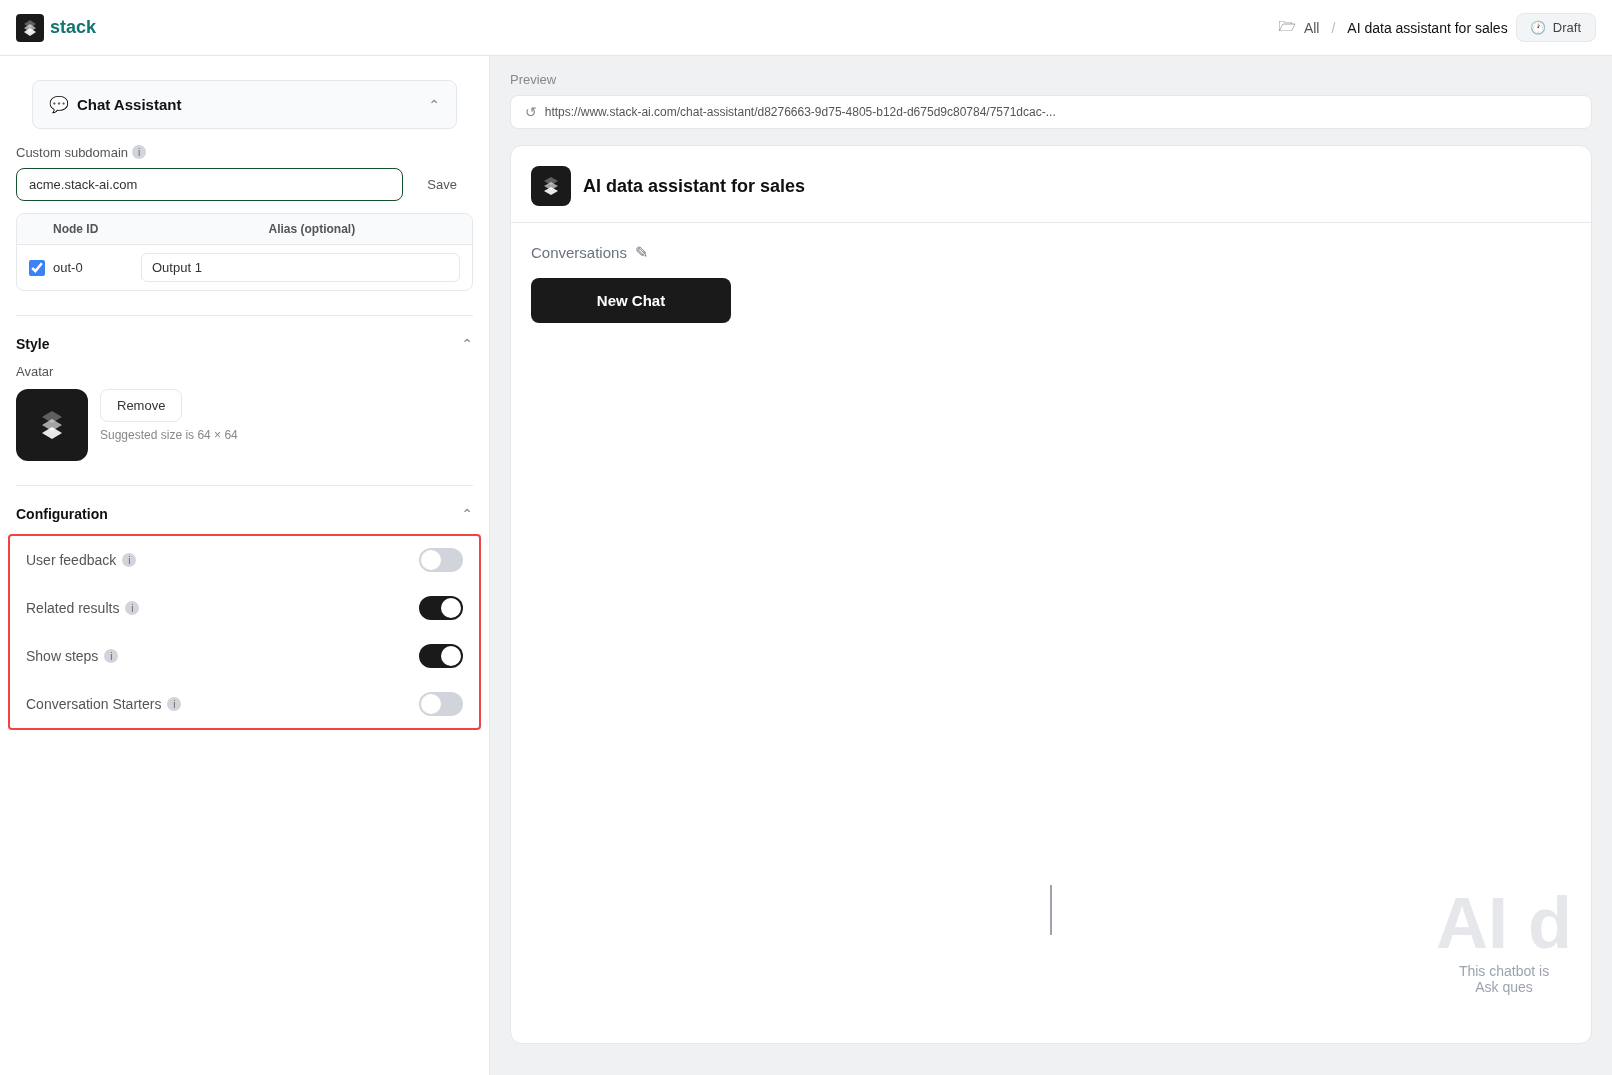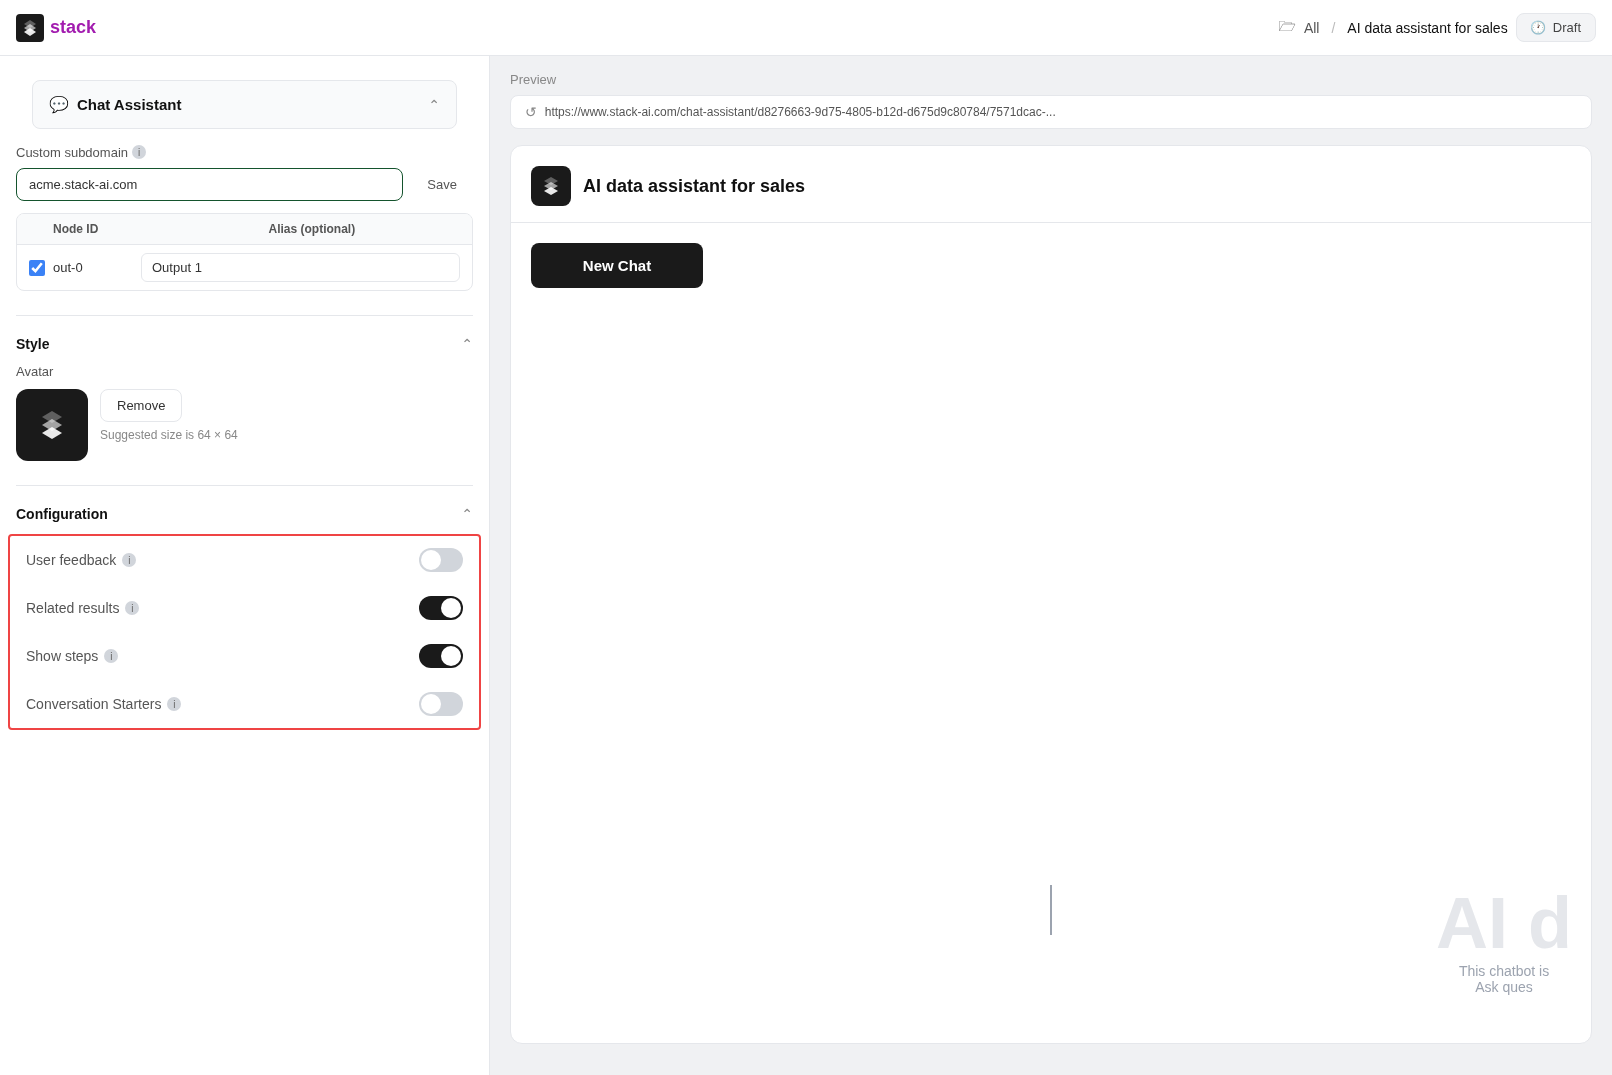--- a/index.html
+++ b/index.html
@@ -4,21 +4,21 @@
   <style>
     * { box-sizing: border-box; margin: 0; padding: 0; }
     body { font-family: -apple-system, BlinkMacSystemFont, 'Segoe UI', sans-serif; background: #f5f5f5; width: 1612px; height: 1075px; overflow: hidden; display: flex; flex-direction: column; }
 
     
     .top-nav {
       display: flex; align-items: center; background: #fff; border-bottom: 1px solid #e5e7eb;
       padding: 0 16px; height: 56px; flex-shrink: 0;
     }
     .logo { display: flex; align-items: center; gap: 6px; margin-right: 24px; }
-    .logo-text { font-size: 18px; font-weight: 700; color: #a21caf; }
+    .logo-text { font-size: 18px; font-weight: 700; color: #0f766e; }
     .nav-tabs { display: flex; gap: 4px; }
     .nav-tab {
       padding: 6px 14px; border-radius: 6px; font-size: 14px; cursor: pointer;
       border: none; background: transparent; color: #555;
     }
     .nav-tab.active { background: #1a1a1a; color: #fff; font-weight: 500; }
     .nav-right { margin-left: auto; display: flex; align-items: center; gap: 8px; font-size: 14px; color: #555; }
     .breadcrumb-sep { color: #bbb; margin: 0 4px; }
     .breadcrumb-project { color: #111; font-weight: 500; }
     .draft-btn {
@@ -147,21 +147,21 @@
     }
     .chat-title { font-size: 18px; font-weight: 600; color: #111; }
 
     .chat-body { flex: 1; padding: 20px; display: flex; flex-direction: column; gap: 16px; }
     .conversations-row { display: flex; align-items: center; gap: 8px; }
     .conversations-label { font-size: 15px; color: #6b7280; }
     .edit-icon { font-size: 16px; color: #6b7280; cursor: pointer; }
     .new-chat-btn {
       background: #1a1a1a; color: #fff; border: none; border-radius: 8px;
       padding: 14px 20px; font-size: 15px; font-weight: 600; cursor: pointer;
-      width: 172px; text-align: center;
+      width: 200px; text-align: center;
     }
 
     
     .chat-center-area {
       flex: 1; display: flex; flex-direction: column; align-items: flex-end;
       justify-content: flex-end; padding-bottom: 60px; padding-right: 20px;
     }
 
     
     .stack-logo-svg { width: 28px; height: 28px; }
@@ -317,20 +317,24 @@
           <svg width="26" height="26" viewBox="0 0 26 26" fill="none">
             <path d="M6 18 L13 22 L20 18 L13 14 Z" fill="#fff" opacity="0.9"></path>
             <path d="M6 13 L13 17 L20 13 L13 9 Z" fill="#fff" opacity="0.6"></path>
             <path d="M6 8 L13 12 L20 8 L13 4 Z" fill="#fff" opacity="0.3"></path>
           </svg>
         </div>
         <span class="chat-title">AI data assistant for sales</span>
       </div>
 
       <div class="chat-body">
+        <div class="conversations-row">
+          <span class="conversations-label">Conversations</span>
+          <span class="edit-icon">✎</span>
+        </div>
         <button class="new-chat-btn">New Chat</button>
 
         <div class="chat-center-area">
           <div style="display:flex; flex-direction:column; align-items:center; position:absolute; right:40px; bottom:80px;">
             <div style="font-size:72px; font-weight:700; color:#e5e7eb; line-height:1;">AI d</div>
             <div style="font-size:14px; color:#9ca3af; margin-top:4px;">This chatbot is</div>
             <div style="font-size:14px; color:#9ca3af;">Ask ques</div>
           </div>
           <div style="position:absolute; left:50%; bottom:140px; transform:translateX(-50%); width:2px; height:50px; background:#9ca3af;"></div>
         </div>

